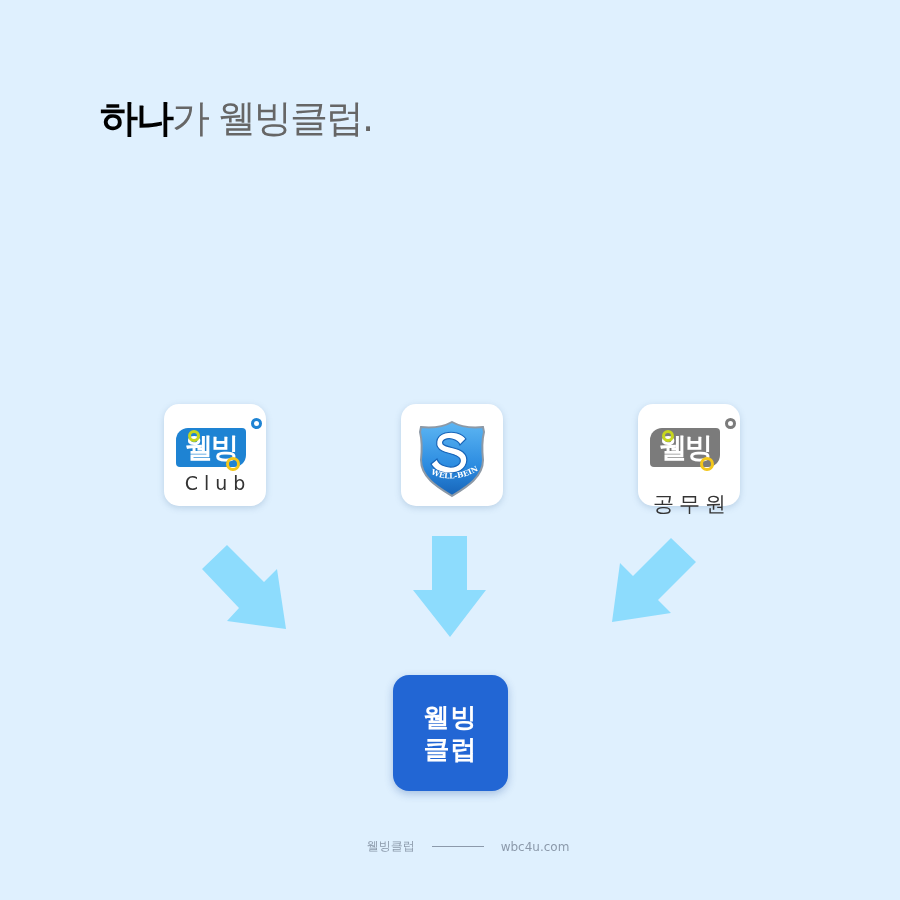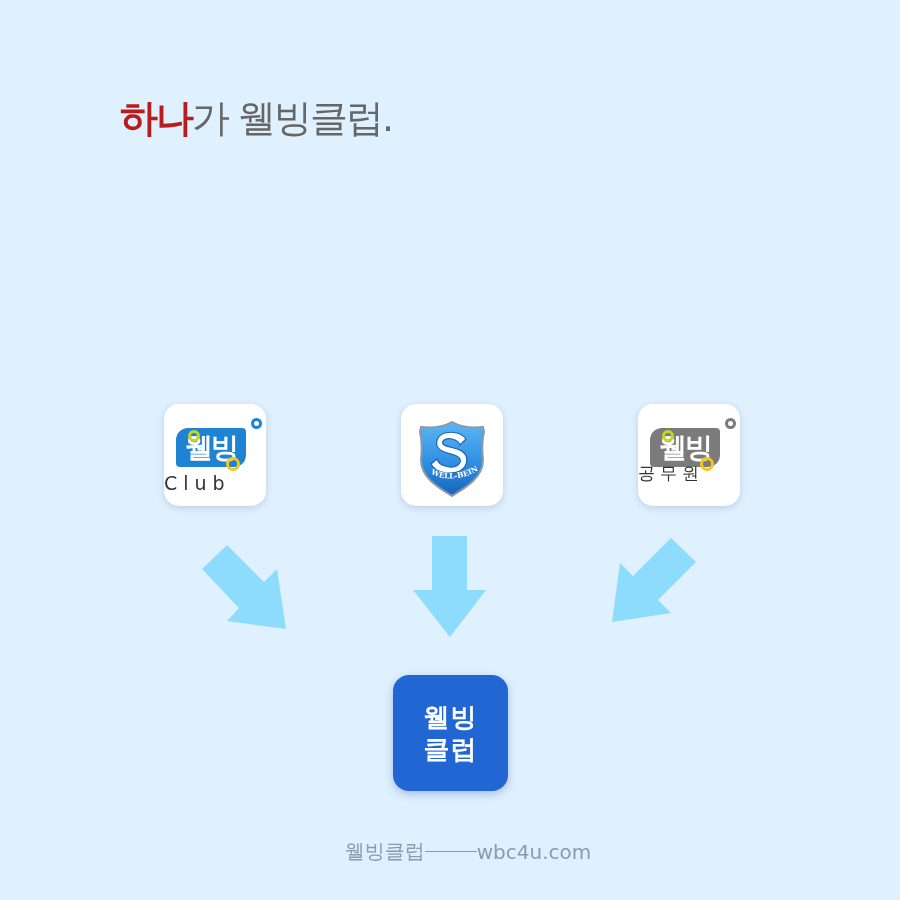--- a/index.html
+++ b/index.html
@@ -13,23 +13,22 @@
     position: absolute;
     left: 100px;
     top: 88px;
     font-size: 38px;
     line-height: 60px;
     color: #666666;
     letter-spacing: -2px;
     white-space: nowrap;
   }
   .headline .hl {
-    color: #b91c1c;
+    color: #000000;
     font-weight: bold;
-    margin-left: 20px;
   }
   .card {
     position: absolute;
     width: 102px;
     height: 102px;
     background: #ffffff;
     border-radius: 15px;
     box-shadow: 0 2px 6px rgba(80, 120, 160, 0.25);
   }
   .card-club { left: 164px; top: 404px; }
@@ -84,26 +83,27 @@
     border-radius: 50%;
     border: 3px solid #c6d61e;
     left: 12px;
     top: 2px;
     z-index: 2;
   }
   .card-sub {
     position: absolute;
     left: 0; right: 0;
     top: 68px;
-    text-align: left;
+    text-align: center;
     color: #333333;
     font-size: 19px;
     letter-spacing: 6px;
-  }
-  .card-gov .card-sub { font-size: 17px; letter-spacing: 5px; top: 58px; }
+    padding-left: 6px;
+  }
+  .card-gov .card-sub { font-size: 21px; letter-spacing: 5px; top: 86px; }
 
   .shield {
     position: absolute;
     left: 16px;
     top: 16px;
     width: 70px;
     height: 78px;
   }
 
   .arrows {
@@ -134,22 +134,22 @@
   }
 
   .footer {
     position: absolute;
     left: 0; right: 0;
     top: 838px;
     display: flex;
     justify-content: center;
     align-items: center;
     color: #8c9aab;
-    font-size: 20px;
-    gap: 0;
+    font-size: 12px;
+    gap: 17px;
     padding-left: 36px;
   }
   .footer .line {
     width: 52px;
     height: 1px;
     background: #8c9aab;
   }
 </style>
 </head>
 <body>

